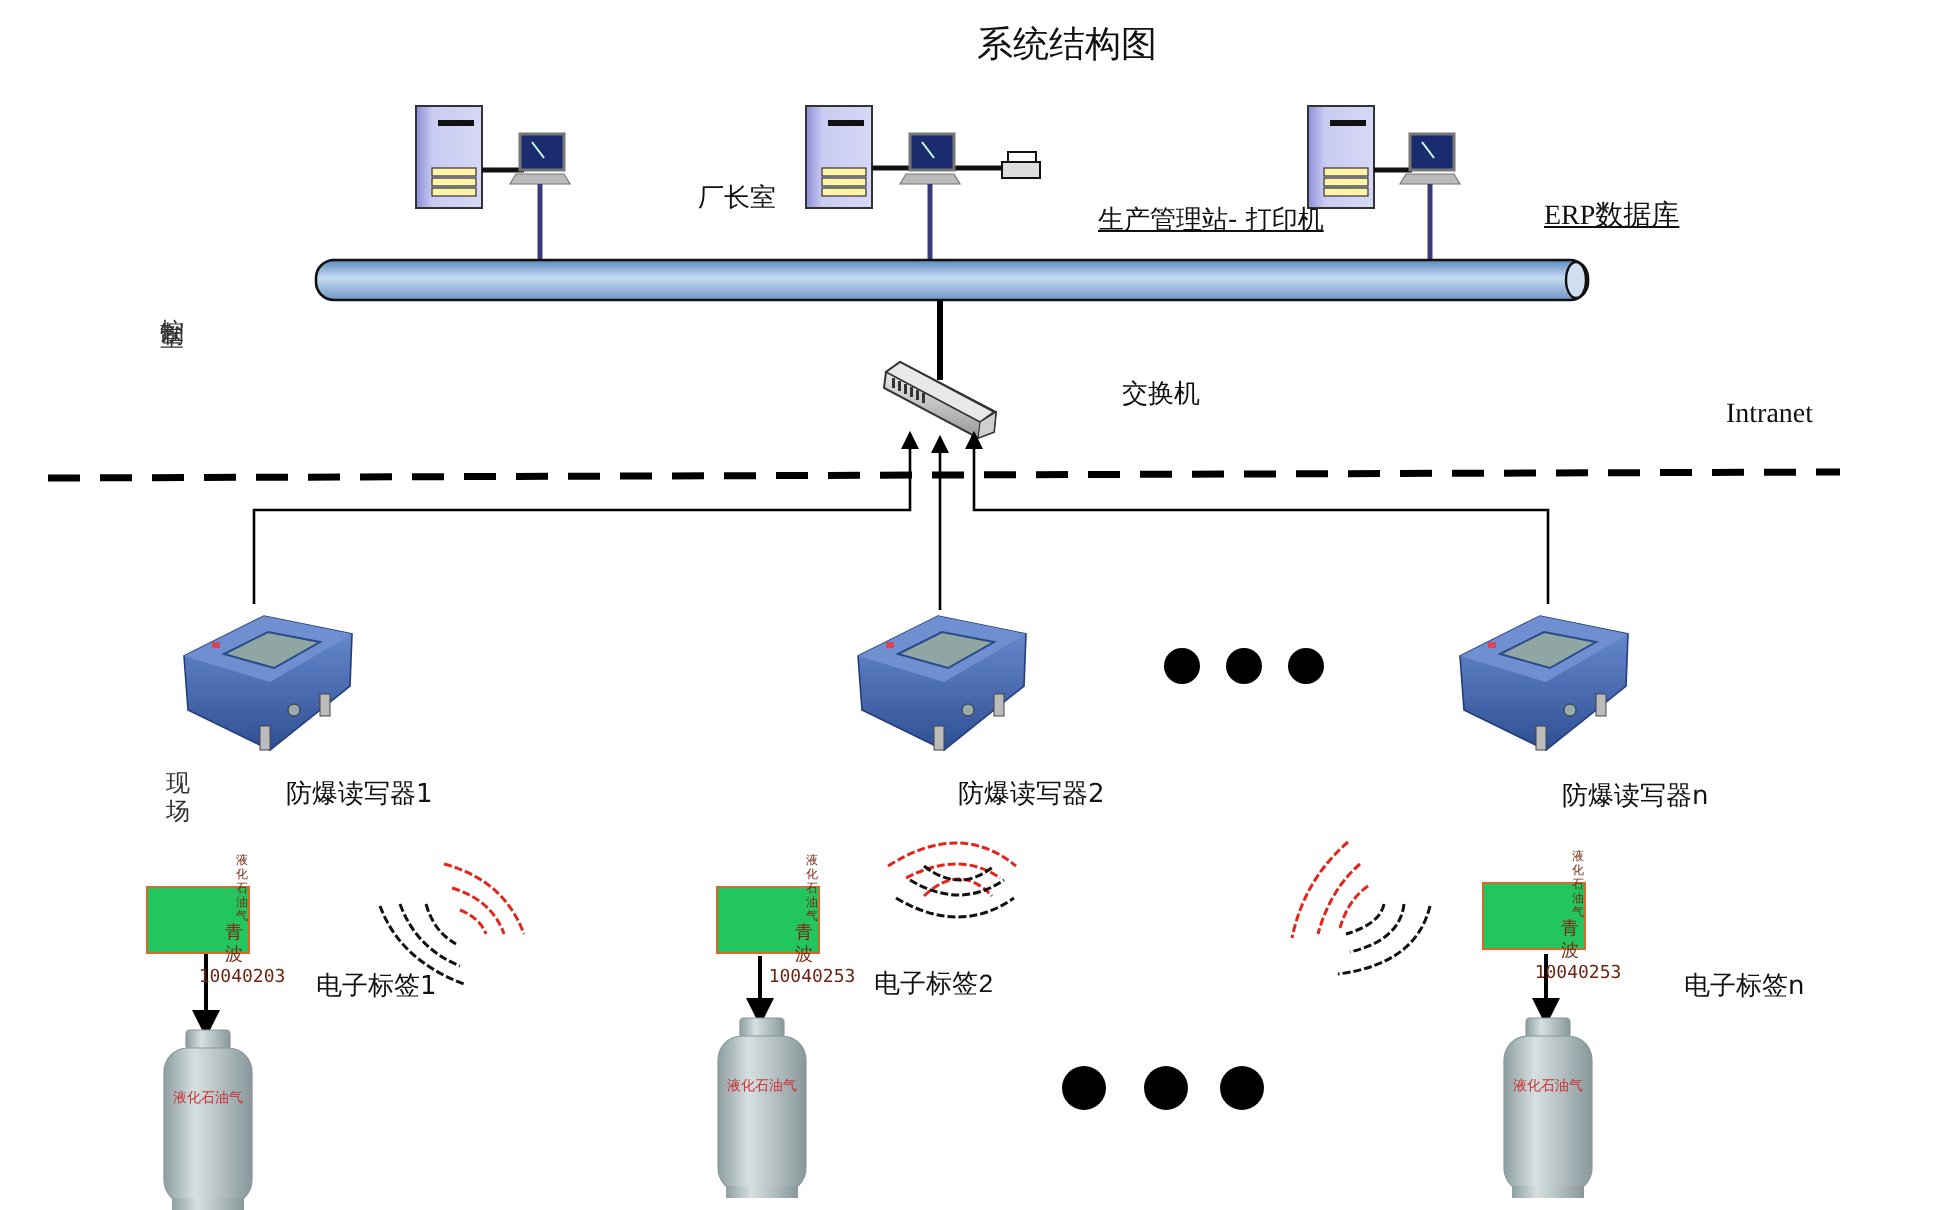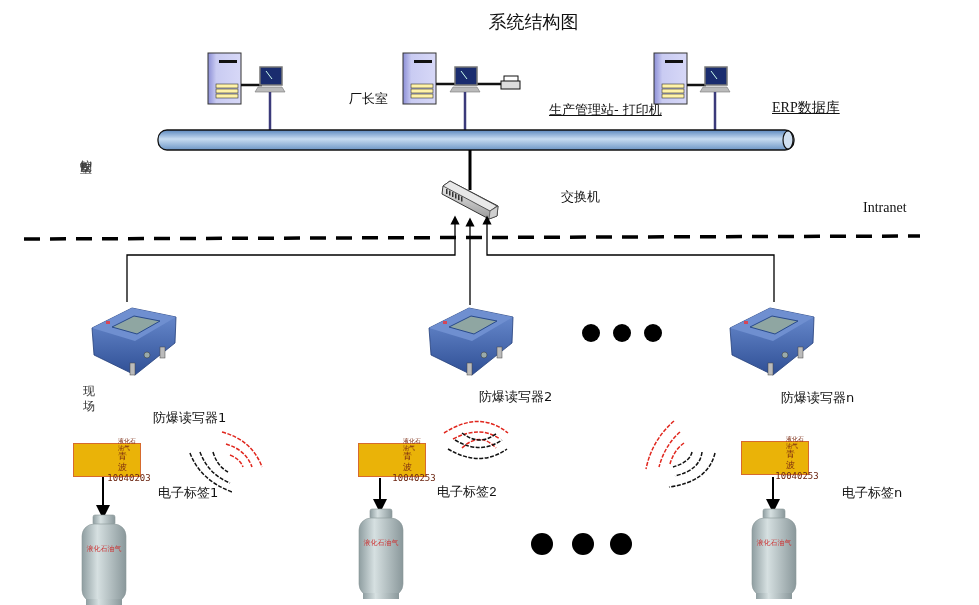--- a/index.html
+++ b/index.html
@@ -2,21 +2,21 @@
 <html><head>
 <meta charset="utf-8">
 <style>
   html,body{margin:0;padding:0;background:#fff;}
   body{width:979px;height:605px;position:relative;overflow:hidden;font-family:"DejaVu Sans","Liberation Sans",sans-serif;}
   .abs{position:absolute;padding-left:44px;}
   .title{left:0;width:979px;top:10px;text-align:center;font-size:18px;color:#111;}
   .lbl{font-size:13px;color:#111;white-space:nowrap;}
   .serif{font-family:"Liberation Serif","DejaVu Serif",serif;}
   .vert{font-size:12px;color:#333;writing-mode:vertical-rl;letter-spacing:1px;}
-  .tag{background:#eab308;border:1px solid #d66a2e;width:68px;height:34px;display:flex;flex-direction:column;align-items:center;justify-content:center;box-sizing:border-box;}
+  .tag{background:#22c55e;border:1px solid #d66a2e;width:52px;height:34px;display:flex;flex-direction:column;align-items:center;justify-content:center;box-sizing:border-box;}
   .tag .t1{font-size:6px;color:#7a2a12;line-height:7px;}
   .tag .t2{font-size:9px;color:#7a2a12;line-height:11px;letter-spacing:8px;}
   .tag .t3{font-size:9px;color:#6b2510;line-height:10px;font-family:"DejaVu Sans Mono",monospace;}
   svg{position:absolute;left:0;top:0;}
 </style>
 </head>
 <body>
 
 <svg width="979" height="605" viewBox="0 0 979 605">
   <defs>
@@ -224,21 +224,21 @@
 <div class="abs lbl" style="left:305px;top:90px;">厂长室</div>
 <div class="abs lbl" style="left:505px;top:101px;text-decoration:underline;">生产管理站- 打印机</div>
 <div class="abs lbl serif" style="left:728px;top:99px;font-size:14px;text-decoration:underline;">ERP数据库</div>
 
 <div class="abs vert" style="left:33px;top:150px;">控制室</div>
 <div class="abs vert" style="left:36px;top:376px;letter-spacing:14px;">现场</div>
 
 <div class="abs lbl serif" style="left:819px;top:167px;font-size:14px;margin-top:33px;">Intranet</div>
 <div class="abs lbl" style="left:517px;top:188px;">交换机</div>
 
-<div class="abs lbl" style="left:99px;top:409px;margin-left:10px;">防爆读写器1</div>
+<div class="abs lbl" style="left:99px;top:388px;">防爆读写器1</div>
 <div class="abs lbl" style="left:435px;top:388px;">防爆读写器2</div>
 <div class="abs lbl" style="left:737px;top:389px;">防爆读写器n</div>
 
 <div class="abs tag" style="left:73px;top:443px;">
   <span class="t1">液化石油气</span>
   <span class="t2">青 波</span>
   <span class="t3">10040203</span>
 </div>
 <div class="abs tag" style="left:358px;top:443px;">
   <span class="t1">液化石油气</span>

